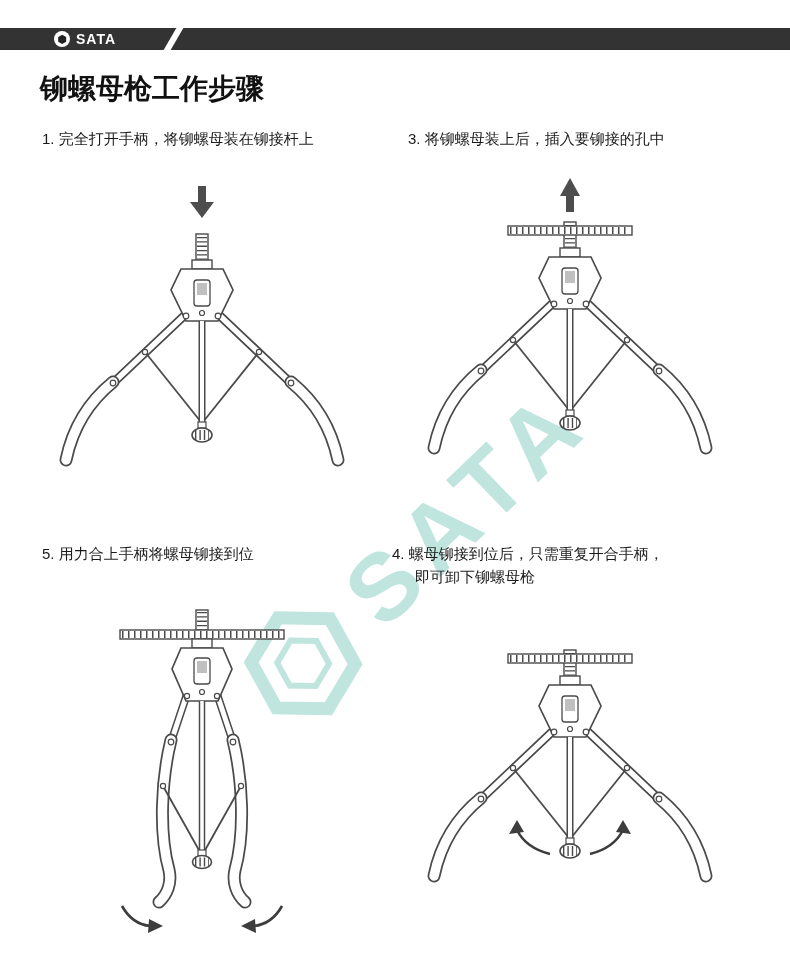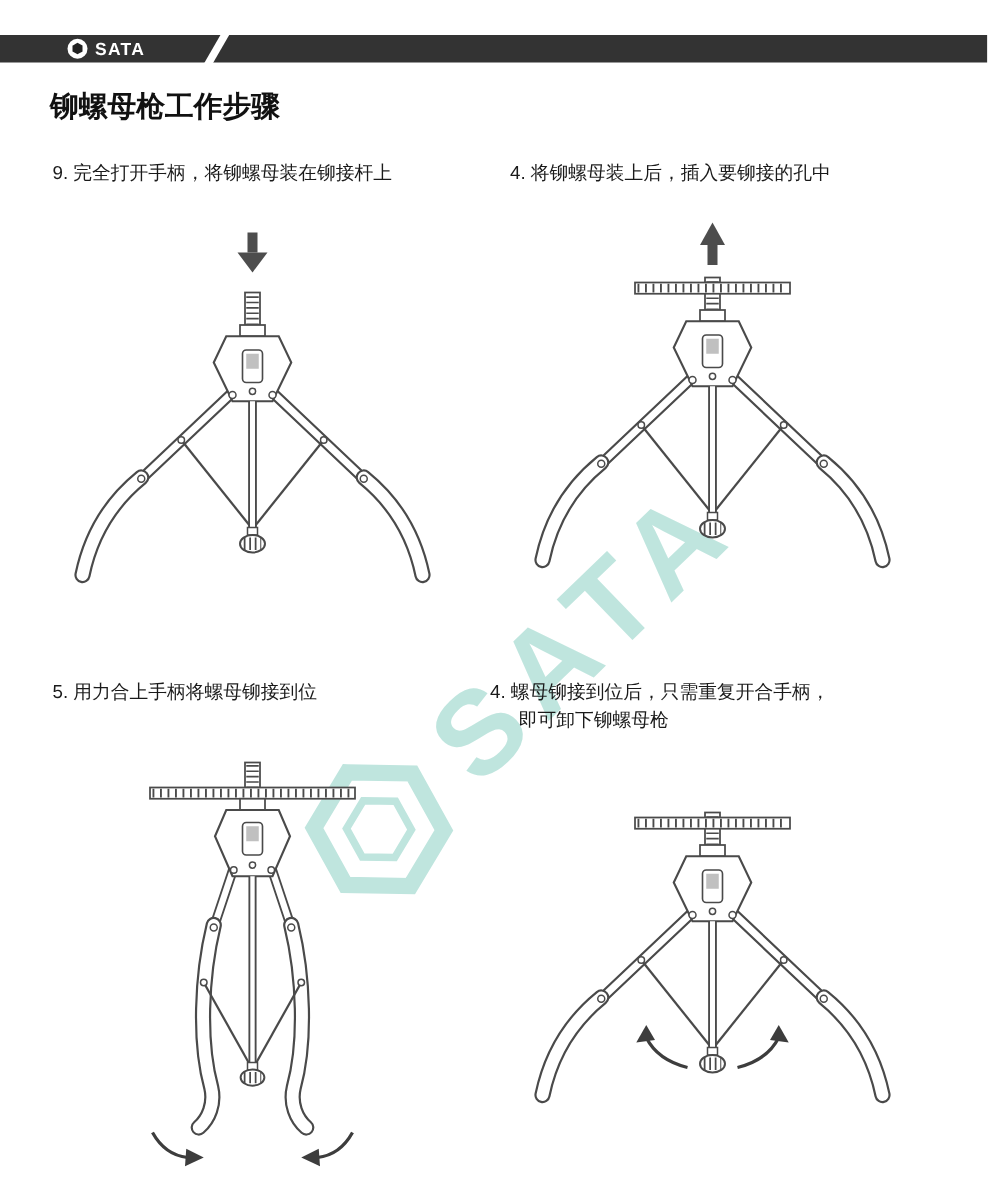--- a/index.html
+++ b/index.html
@@ -9,21 +9,21 @@
     font-family:"Liberation Sans","DejaVu Sans",sans-serif;
   }
   
   .header-bar { position:absolute; left:0; top:28px; width:790px; height:22px; background:#333333; z-index:3; }
   .header-slash { position:absolute; left:170px; top:-2px; width:7px; height:26px; background:#ffffff; transform:skewX(-30deg); }
   .brand { position:absolute; left:54px; top:31px; display:flex; align-items:center; gap:6px; z-index:4; }
   .logo-circle { width:16px; height:16px; background:#ffffff; border-radius:50%; color:#222222;
                  font-size:11px; line-height:16px; text-align:center; }
   .brand-name { color:#ffffff; font-weight:bold; font-size:14px; letter-spacing:1px; }
   
-  .page-title { position:absolute; left:40px; top:70px; font-size:23px; font-weight:bold; color:#111111; z-index:2; }
+  .page-title { position:absolute; left:40px; top:70px; font-size:28px; font-weight:bold; color:#111111; z-index:2; }
   .step-label { position:absolute; font-size:15px; color:#1a1a1a; z-index:2;
                 white-space:pre-line; padding-left:23px; text-indent:-23px; line-height:1.55; }
   #step1-label { left:42px;  top:127px; }
   #step2-label { left:408px; top:127px; }
   #step3-label { left:42px;  top:542px; }
   #step4-label { left:392px; top:542px; width:360px; }
   
   .illus { position:absolute; z-index:2; }
   #illus-step1 { left:52px;  top:184px; }
   #illus-step2 { left:420px; top:176px; }
@@ -88,22 +88,22 @@
   <div class="header-bar">
     <div class="header-slash"></div>
   </div>
   <div class="brand">
     <div class="logo-circle">⬢</div>
     <div class="brand-name">SATA</div>
   </div>
 
   <div class="page-title">铆螺母枪工作步骤</div>
 
-  <div class="step-label" id="step1-label">9. 完全打开手柄，将铆螺母装在铆接杆上</div>
-  <div class="step-label" id="step2-label">4. 将铆螺母装上后，插入要铆接的孔中</div>
+  <div class="step-label" id="step1-label">1. 完全打开手柄，将铆螺母装在铆接杆上</div>
+  <div class="step-label" id="step2-label">3. 将铆螺母装上后，插入要铆接的孔中</div>
   <div class="step-label" id="step3-label">5. 用力合上手柄将螺母铆接到位</div>
   <div class="step-label" id="step4-label">4. 螺母铆接到位后，只需重复开合手柄，
 即可卸下铆螺母枪</div>
 
   <div class="watermark">
     <svg width="120" height="120" viewBox="0 0 120 120">
       <g transform="rotate(15 60 60)">
         <polygon points="60,8 105,34 105,86 60,112 15,86 15,34" fill="none" stroke="#bfe5de" stroke-width="13"></polygon>
         <polygon points="60,34 82.5,47 82.5,73 60,86 37.5,73 37.5,47" fill="none" stroke="#bfe5de" stroke-width="6"></polygon>
       </g>

